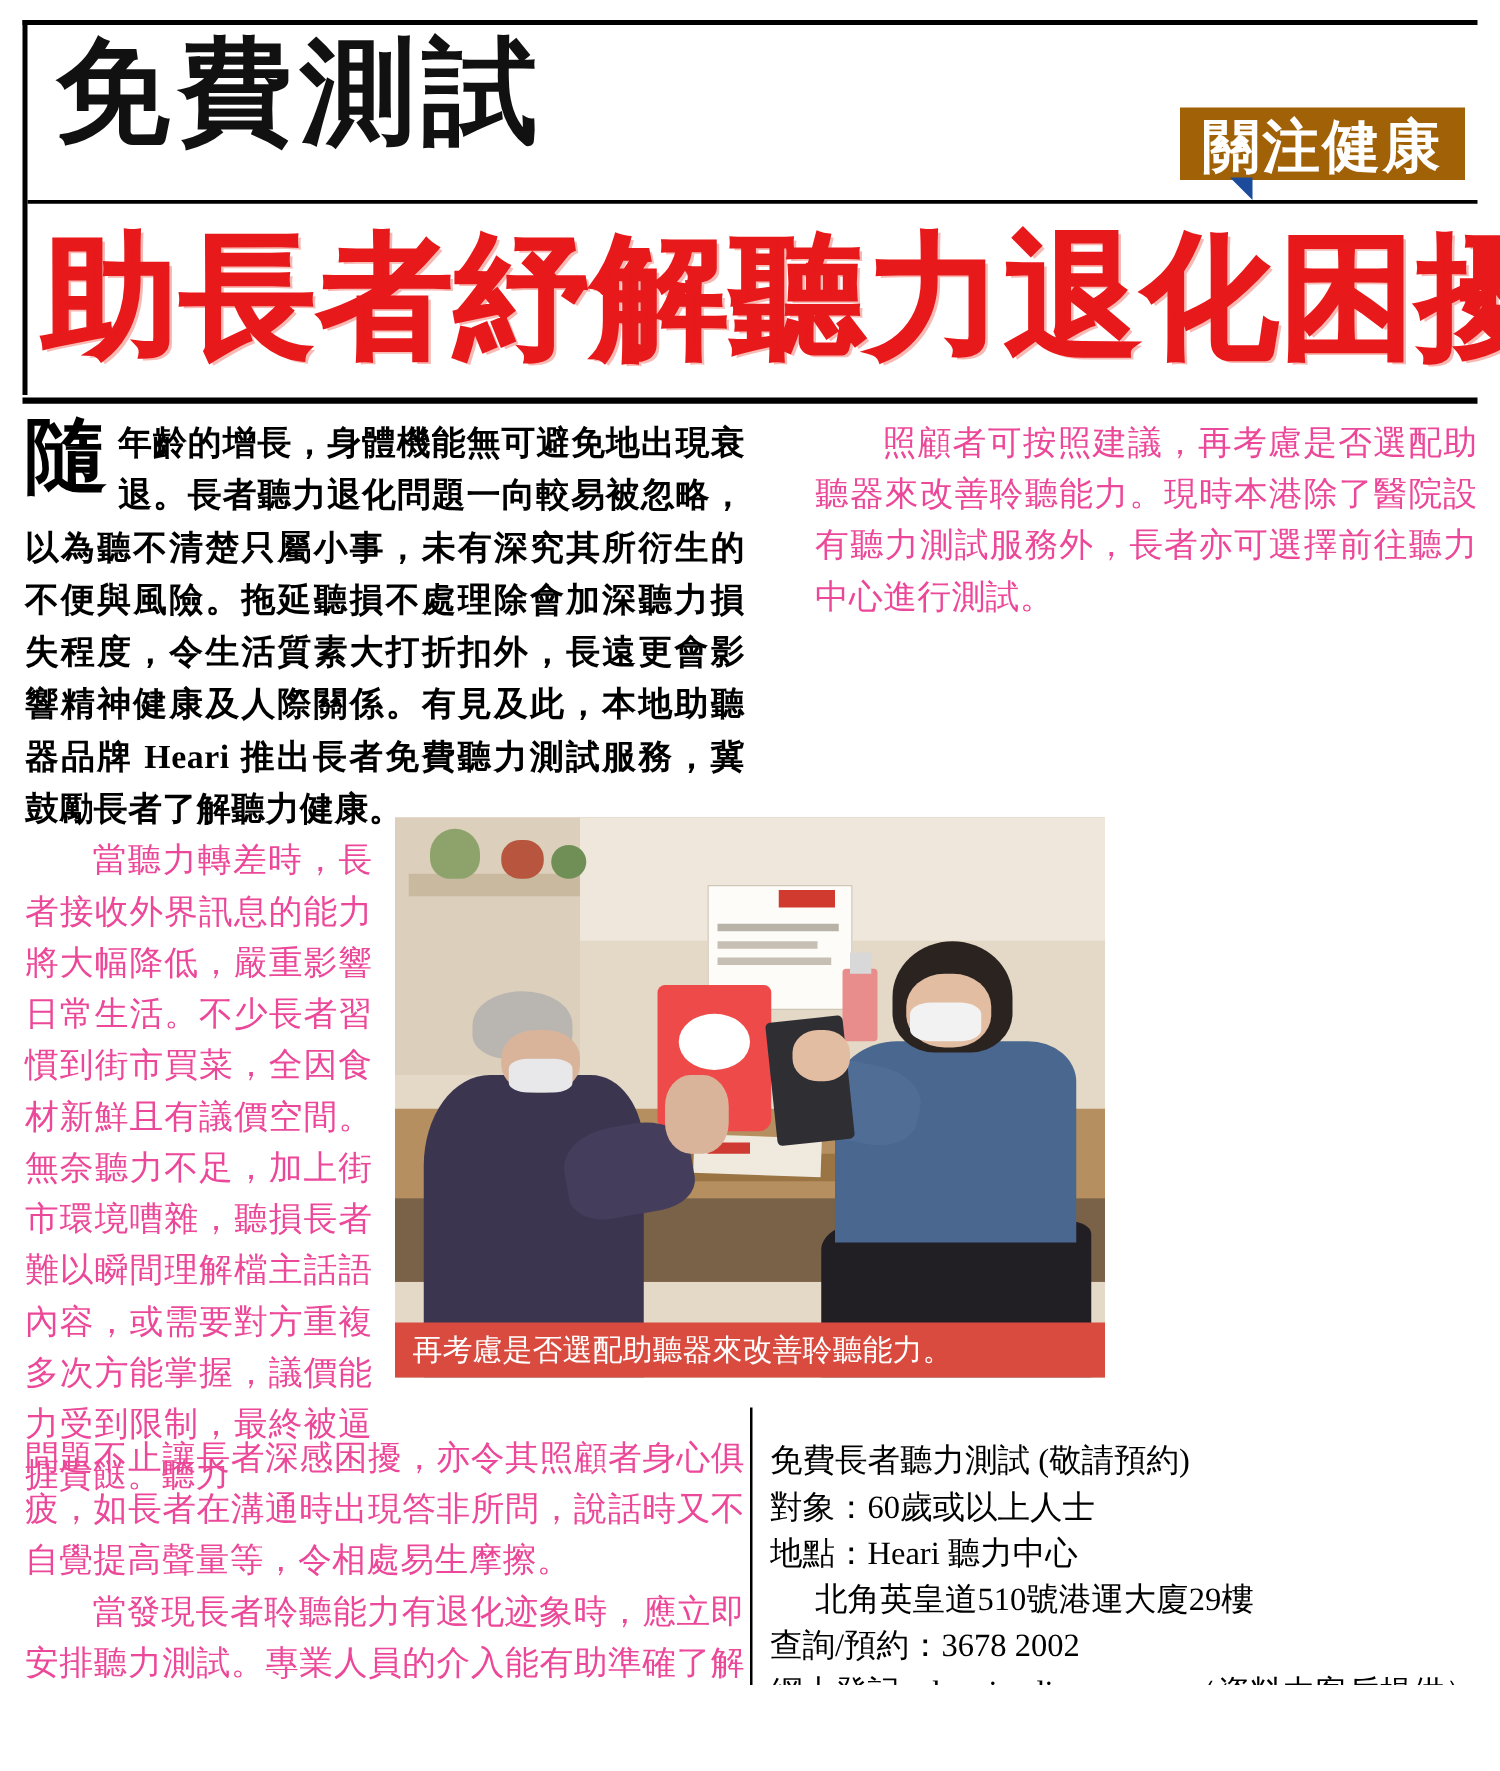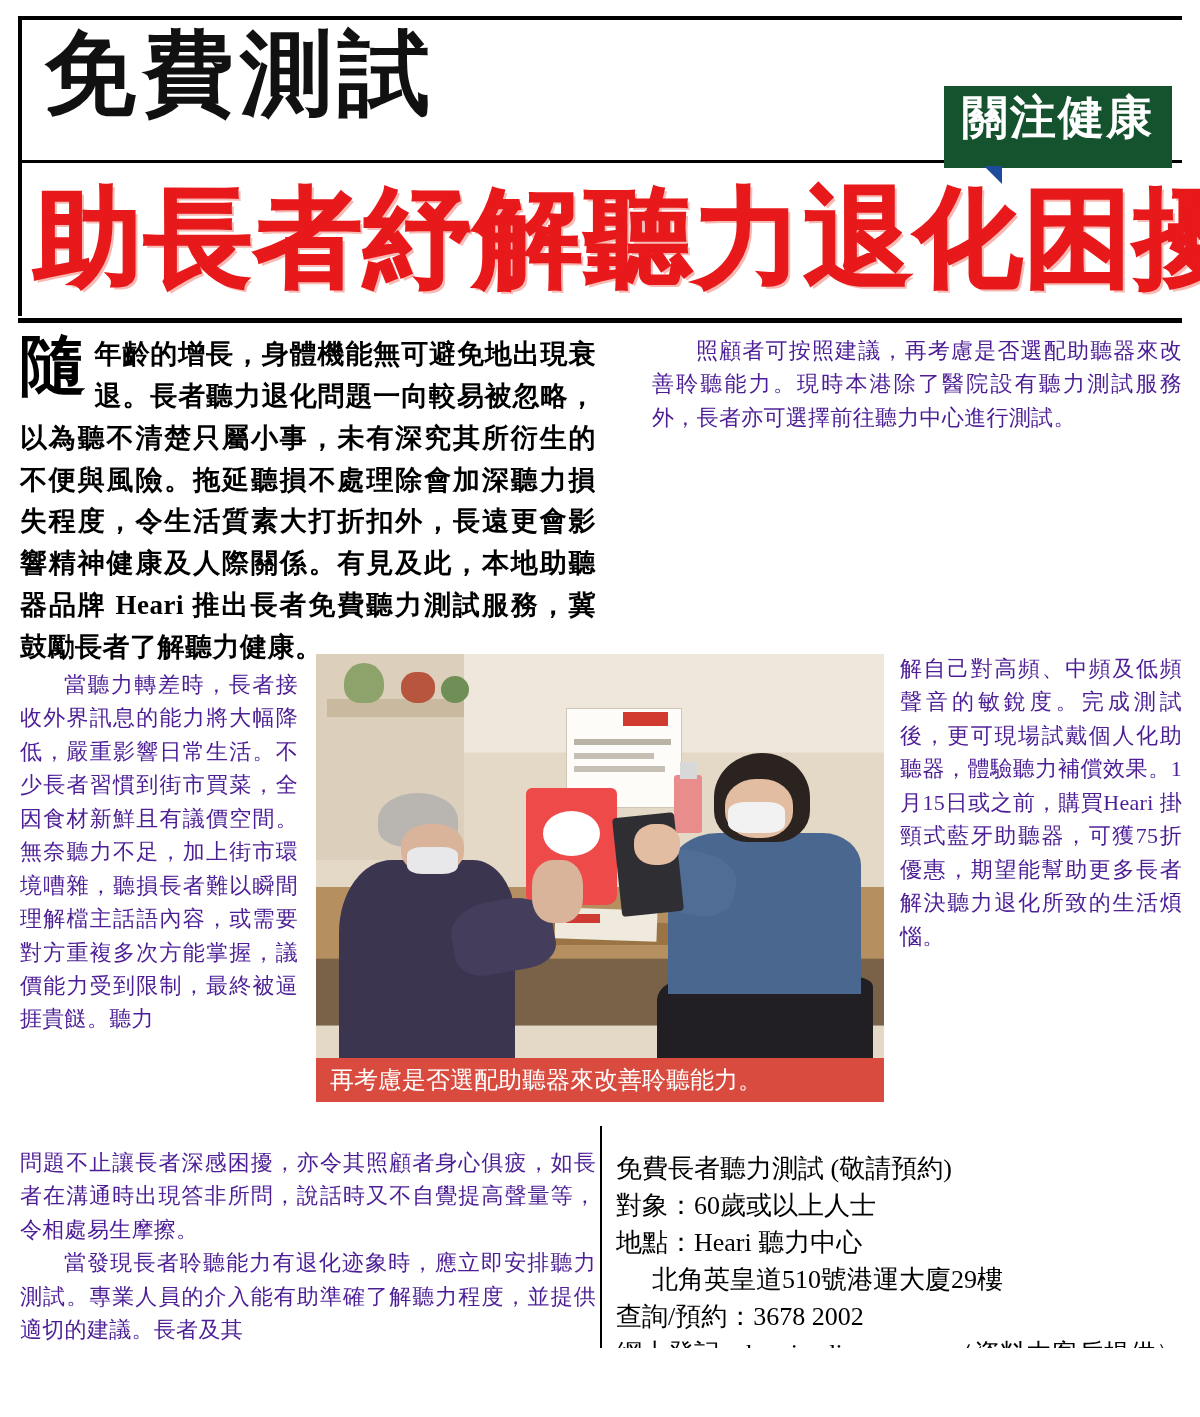--- a/index.html
+++ b/index.html
@@ -57,27 +57,27 @@
     top: 160px;
     height: 3px;
     background: #000;
   }
 
   
   .badge {
     position: absolute;
     right: 28px;
     top: 86px;
-    background: #14532d;
+    background: #a16207;
     color: #fff;
     font-family: "DejaVu Sans", "Liberation Sans", sans-serif;
     font-weight: 700;
     font-size: 46px;
     letter-spacing: 2px;
-    padding: 8px 18px 28px 18px;
+    padding: 8px 18px 4px 18px;
     line-height: 1;
     white-space: nowrap;
   }
   .badge::after {
     content: "";
     position: absolute;
     left: 40px;
     bottom: -16px;
     border-left: 18px solid transparent;
     border-right: 0 solid transparent;
@@ -104,24 +104,24 @@
     left: 18px;
     right: 18px;
     top: 318px;
     height: 5px;
     background: #000;
   }
 
   
   .col {
     position: absolute;
-    font-size: 22px;
+    font-size: 27px;
     line-height: 1.52;
     text-align: justify;
-    color: #4c1d95;
+    color: #ec4899;
   }
 
   .lead {
     position: absolute;
     left: 20px;
     top: 334px;
     width: 576px;
     font-weight: 700;
     font-size: 27px;
     line-height: 1.55;
@@ -301,23 +301,20 @@
 
   <div class="col col-left-bottom">
     <p style="margin:0">問題不止讓長者深感困擾，亦令其照顧者身心俱疲，如長者在溝通時出現答非所問，說話時又不自覺提高聲量等，令相處易生摩擦。</p>
     <p class="indent" style="margin:0">當發現長者聆聽能力有退化迹象時，應立即安排聽力測試。專業人員的介入能有助準確了解聽力程度，並提供適切的建議。長者及其</p>
   </div>
 
   <div class="col col-right-top">
     <p class="indent" style="margin:0">照顧者可按照建議，再考慮是否選配助聽器來改善聆聽能力。現時本港除了醫院設有聽力測試服務外，長者亦可選擇前往聽力中心進行測試。</p>
   </div>
 
-  <div class="col col-right-mid">
-    <p style="margin:0">解自己對高頻、中頻及低頻聲音的敏銳度。完成測試後，更可現場試戴個人化助聽器，體驗聽力補償效果。1月15日或之前，購買Heari 掛頸式藍牙助聽器，可獲75折優惠，期望能幫助更多長者解決聽力退化所致的生活煩惱。</p>
-  </div>
 
   <div class="photo-wrap">
     <div class="photo">
       <div class="ph ph-wallpanel"></div>
       <div class="ph ph-shelf"></div>
       <div class="ph ph-plant1"></div>
       <div class="ph ph-plant2"></div>
       <div class="ph ph-plant3"></div>
       <div class="ph ph-poster"></div>
       <div class="ph ph-poster-red"></div>

